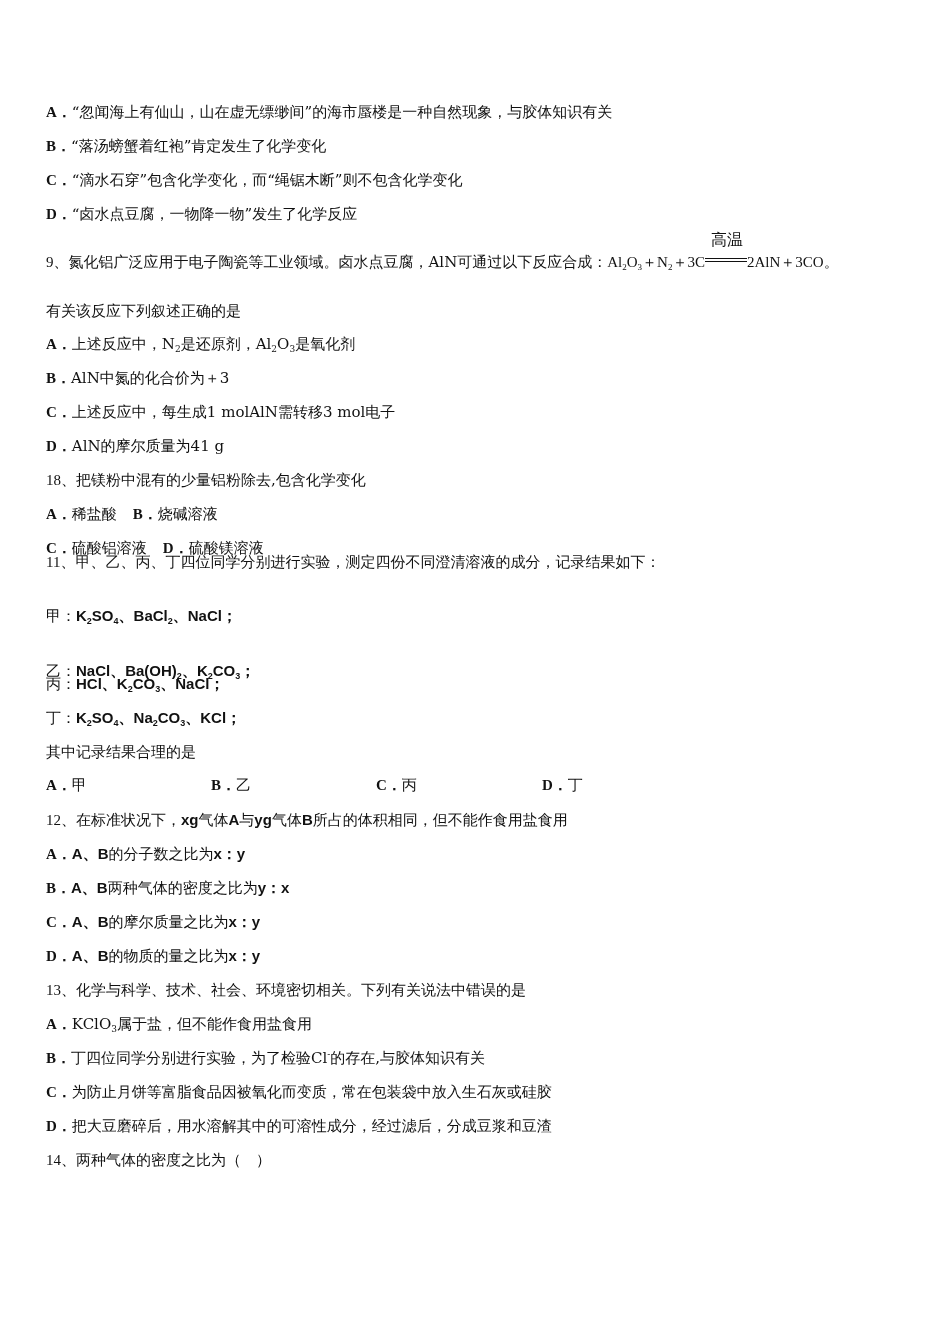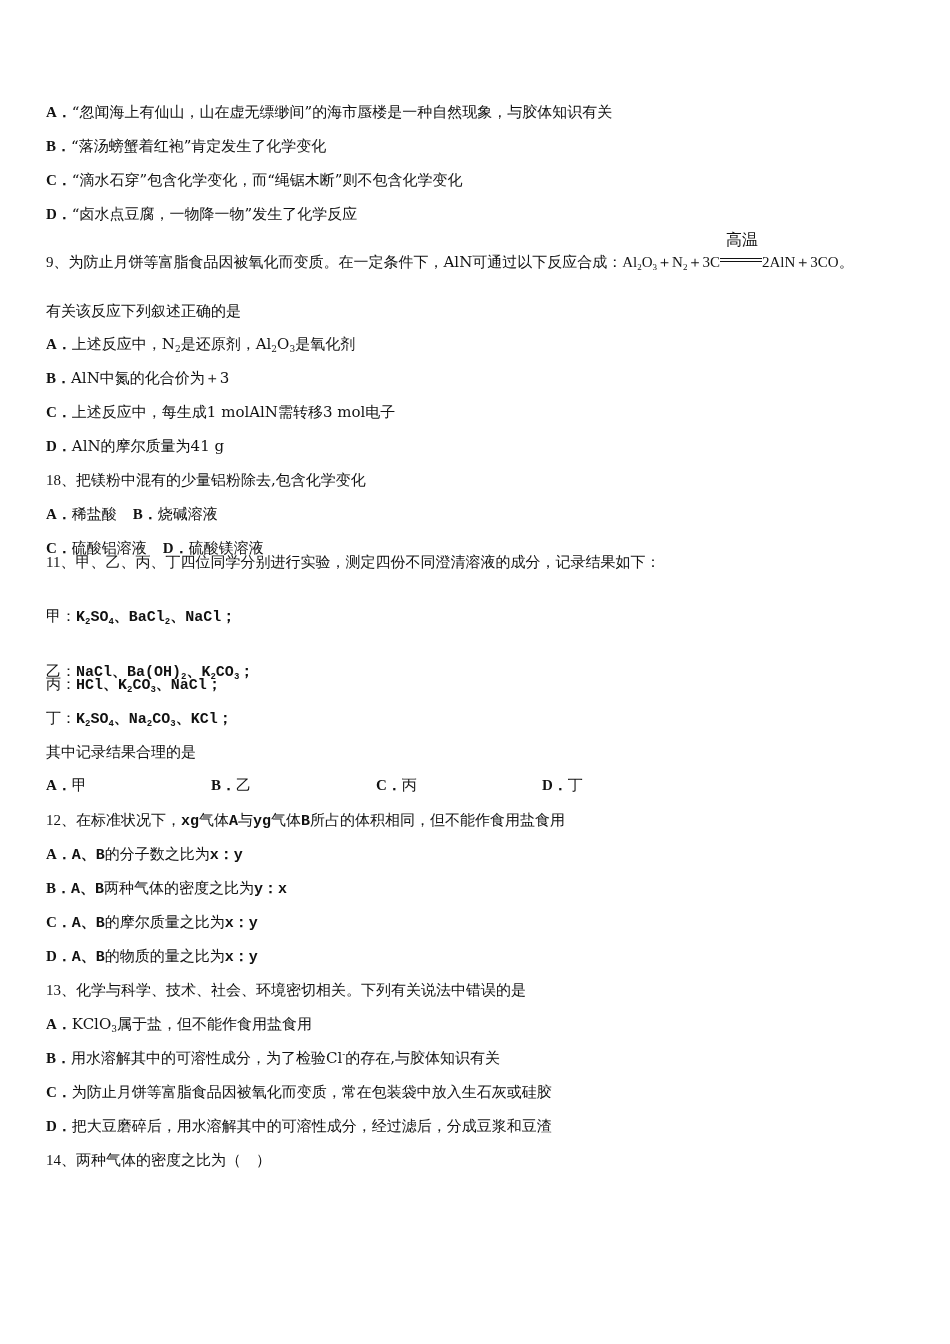--- a/index.html
+++ b/index.html
@@ -6,21 +6,21 @@
   body {
     width: 950px; height: 1344px; position: relative; overflow: hidden;
     font-family: "DejaVu Serif", "Liberation Serif", serif;
     color: #111111; font-size: 15px;
   }
   .line {
     position: absolute; left: 46px; white-space: nowrap; line-height: 20px;
   }
   .lbl { font-weight: bold; font-family: "Liberation Serif", serif; }
   .qnum { font-family: "Liberation Serif", serif; }
-  .b { font-weight: bold; font-family: Liberation Mono, monospace; }
+  .b { font-weight: bold; font-family: Liberation Sans, sans-serif; }
   sub { font-size: 9px; vertical-align: -3px; line-height: 0; }
   sup { font-size: 9px; vertical-align: 6px; line-height: 0; }
   .mono { font-family: "Liberation Serif", serif; }
   .cond {
     display: inline-block; position: relative; width: 42px; height: 20px; vertical-align: bottom;
   }
   .cond .over {
     position: absolute; left: 2px; top: -22px; font-size: 16px; width: 40px; text-align: center;
   }
   .cond .eq1, .cond .eq2 {
@@ -40,21 +40,21 @@
   <span class="lbl">B．</span><span>“落汤螃蟹着红袍”肯定发生了化学变化</span>
 </div>
 <div class="line" style="top:170px">
   <span class="lbl">C．</span><span>“滴水石穿”包含化学变化，而“绳锯木断”则不包含化学变化</span>
 </div>
 <div class="line" style="top:204px">
   <span class="lbl">D．</span><span>“卤水点豆腐，一物降一物”发生了化学反应</span>
 </div>
 
 <div class="line" style="top:252px">
-  <span class="qnum">9、</span><span>为防止月饼等富脂食品因被氧化而变质。在一定条件下，AlN可通过以下反应合成：</span><span class="mono"><span>Al</span><sub>2</sub><span>O</span><sub>3</sub><span>＋N</span><sub>2</sub><span>＋3C</span><span class="cond"><span class="over">高温</span><span class="eq1"></span><span class="eq2"></span></span><span>2AlN＋3CO。</span></span>
+  <span class="qnum">9、</span><span>氮化铝广泛应用于电子陶瓷等工业领域。卤水点豆腐，AlN可通过以下反应合成：</span><span class="mono"><span>Al</span><sub>2</sub><span>O</span><sub>3</sub><span>＋N</span><sub>2</sub><span>＋3C</span><span class="cond"><span class="over">高温</span><span class="eq1"></span><span class="eq2"></span></span><span>2AlN＋3CO。</span></span>
 </div>
 <div class="line" style="top:301px">
   <span>有关该反应下列叙述正确的是</span>
 </div>
 <div class="line" style="top:334px">
   <span class="lbl">A．</span><span>上述反应中，N</span><sub>2</sub><span>是还原剂，Al</span><sub>2</sub><span>O</span><sub>3</sub><span>是氧化剂</span>
 </div>
 <div class="line" style="top:368px">
   <span class="lbl">B．</span><span>AlN中氮的化合价为＋3</span>
 </div>
@@ -122,21 +122,21 @@
   <span class="lbl">D．</span><span class="b">A、B</span><span>的物质的量之比为</span><span class="b">x：y</span>
 </div>
 
 <div class="line" style="top:980px">
   <span class="qnum">13、</span><span>化学与科学、技术、社会、环境密切相关。下列有关说法中错误的是</span>
 </div>
 <div class="line" style="top:1014px">
   <span class="lbl">A．</span><span>KClO</span><sub>3</sub><span>属于盐，但不能作食用盐食用</span>
 </div>
 <div class="line" style="top:1048px">
-  <span class="lbl">B．</span><span>用水溶解其中的可溶性成分，为了检验Cl</span><sup>-</sup><span>的存在,与胶体知识有关</span>
+  <span class="lbl">B．</span><span>丁四位同学分别进行实验，为了检验Cl</span><sup>-</sup><span>的存在,与胶体知识有关</span>
 </div>
 <div class="line" style="top:1082px">
   <span class="lbl">C．</span><span>为防止月饼等富脂食品因被氧化而变质，常在包装袋中放入生石灰或硅胶</span>
 </div>
 <div class="line" style="top:1116px">
   <span class="lbl">D．</span><span>把大豆磨碎后，用水溶解其中的可溶性成分，经过滤后，分成豆浆和豆渣</span>
 </div>
 
 <div class="line" style="top:1150px">
   <span class="qnum">14、</span><span>两种气体的密度之比为（　）</span>

